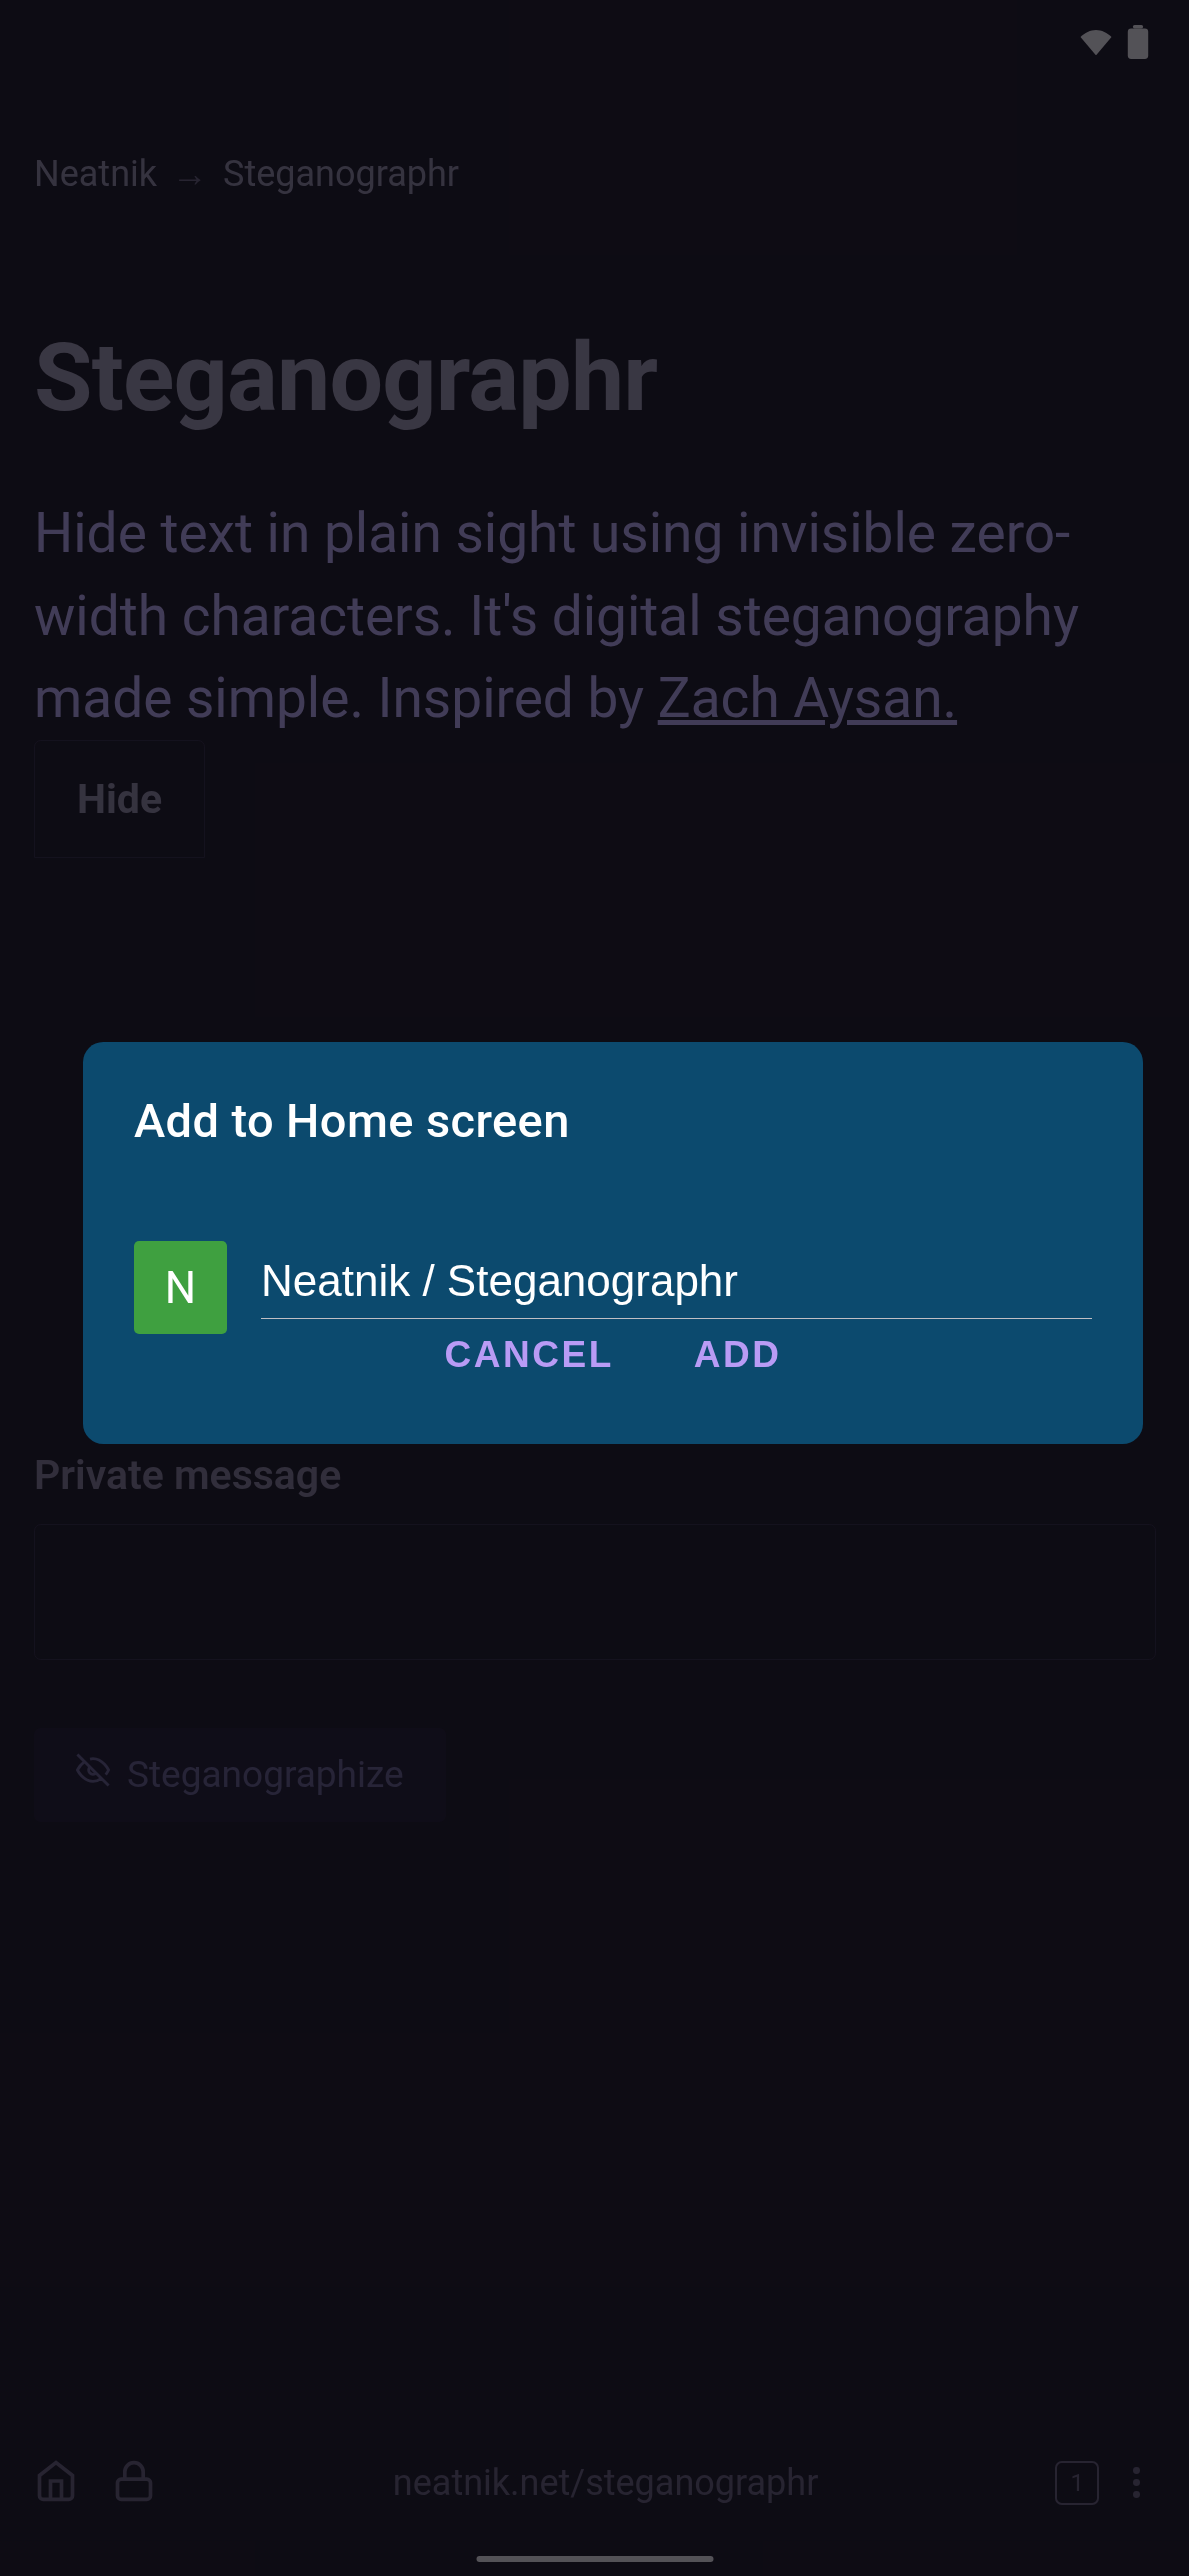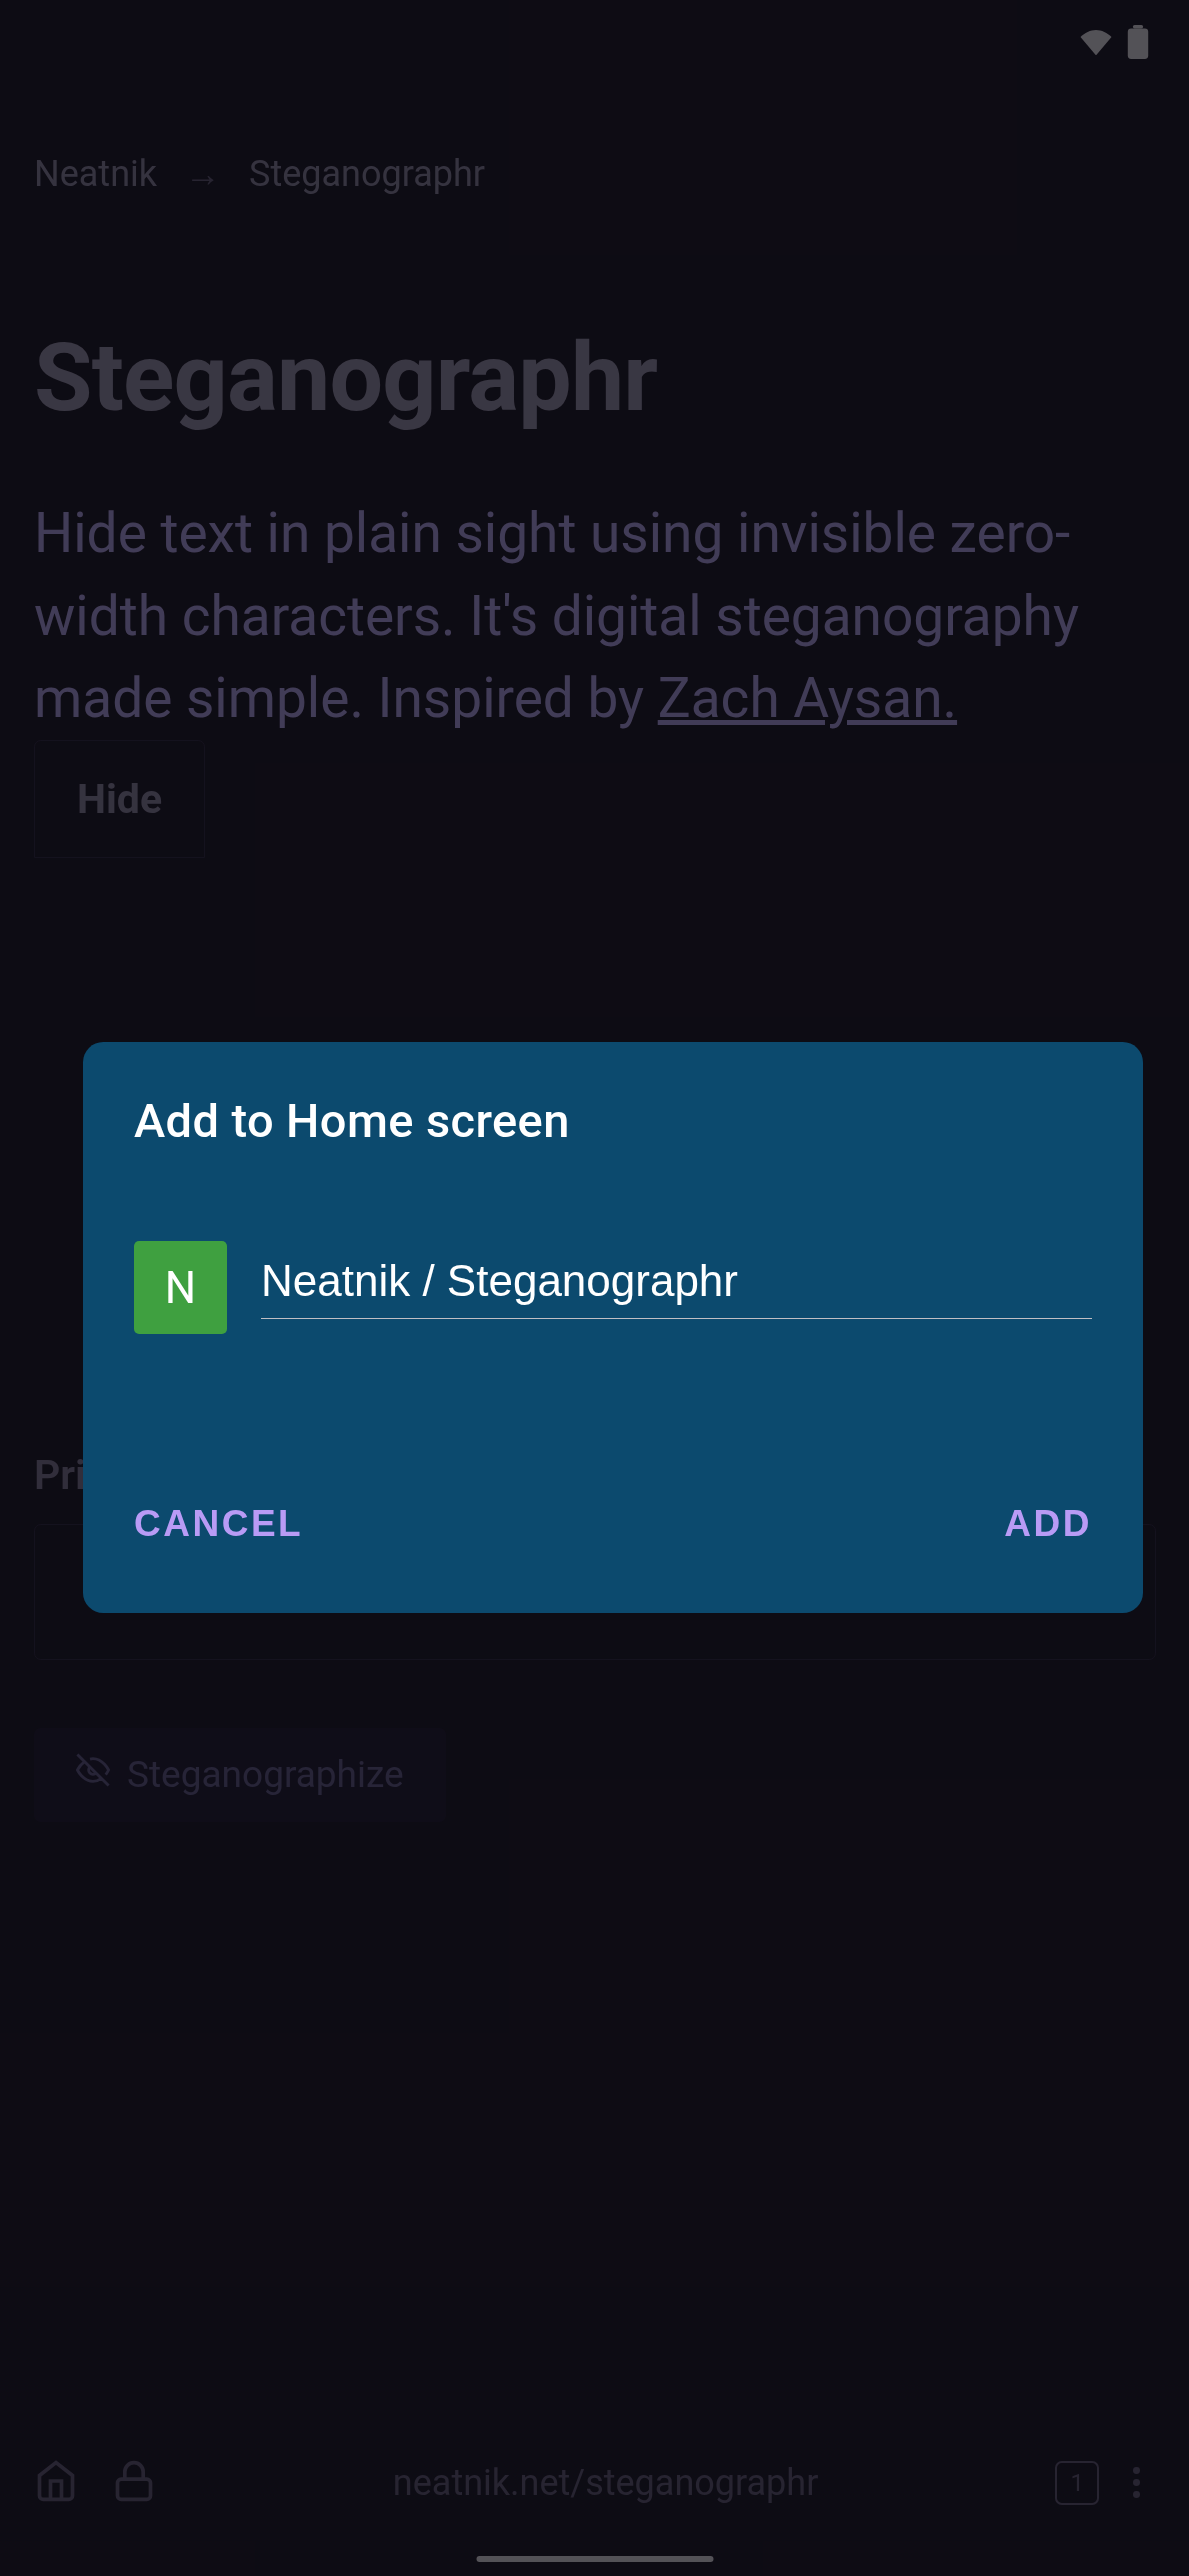--- a/index.html
+++ b/index.html
@@ -30,21 +30,21 @@
   .battery-icon svg { width: 22px; height: 34px; fill: white; }
   
   
   .background-page {
     padding: 119px 34px 0;
     color: #9b96b0;
   }
   .breadcrumb {
     display: flex;
     align-items: center;
-    gap: 28px;
+    gap: 15px;
     font-size: 36px;
     margin-top: 34px;
   }
   .breadcrumb .arrow { color: #6b6580; }
   .page-title {
     font-size: 95px;
     font-weight: 700;
     color: #a8a4bb;
     margin-top: 127px;
     letter-spacing: -0.8px;
@@ -202,23 +202,22 @@
     width: 100%;
     background: transparent;
     border: none;
     outline: none;
     font-size: 44px;
     color: white;
     font-weight: 400;
   }
   .dialog-actions {
     display: flex;
-    justify-content: space-between;
+    justify-content: center;
     gap: 80px;
-    margin-top: 169px;
     margin-bottom: 17px;
   }
   .dialog-btn {
     font-size: 37px;
     font-weight: 600;
     letter-spacing: 2.5px;
     color: #b99bf5;
     background: none;
     border: none;
     cursor: pointer;

